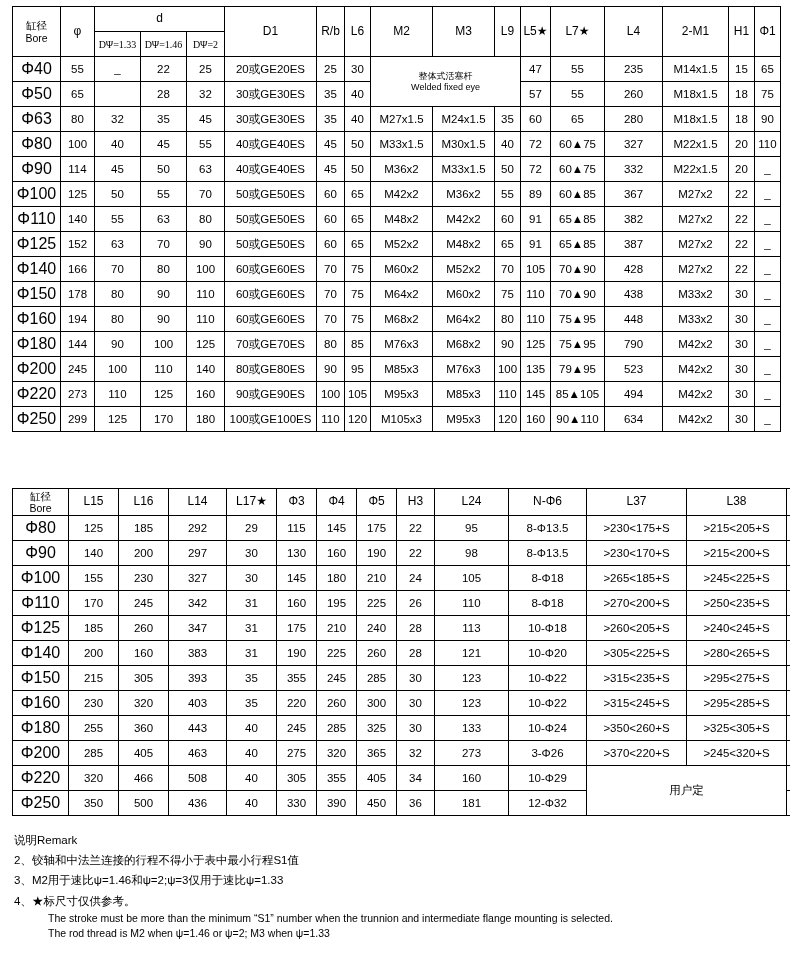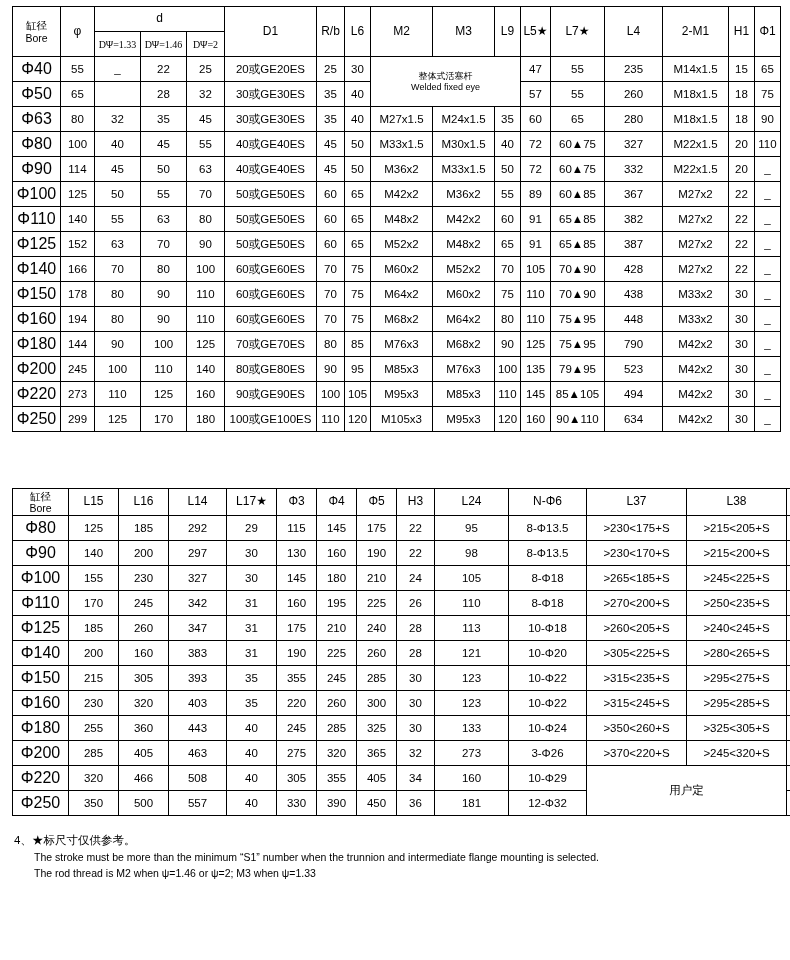--- a/index.html
+++ b/index.html
@@ -45,21 +45,21 @@
   .tiny span { display: block; }
 
   .spacer { height: 56px; }
 
   .remark {
     margin: 14px 0 0 2px;
     font-size: 11.5px;
     line-height: 1.75;
   }
   .remark .en {
-    margin-left: 20px;
+    margin-left: 34px;
     font-size: 10.5px;
     line-height: 1.5;
   }
   .remark .line { white-space: nowrap; }
 </style>
 </head>
 <body>
 
 <div class="page">
 
@@ -609,32 +609,35 @@
           <td>34</td>
           <td>160</td>
           <td>10-Φ29</td>
         <td colspan="2" rowspan="2">用户定</td>
         <td>100</td>
       </tr>
       <tr>
         <td class="bore-cell">Φ250</td>
           <td>350</td>
           <td>500</td>
-          <td>557</td>
+          <td>436</td>
           <td>40</td>
           <td>330</td>
           <td>390</td>
           <td>450</td>
           <td>36</td>
           <td>181</td>
           <td>12-Φ32</td>
         <td>105</td>
       </tr>
     </tbody>
   </table>
 
   <div class="remark">
+    <div class="line">说明Remark</div>
+    <div class="line">2、铰轴和中法兰连接的行程不得小于表中最小行程S1值</div>
+    <div class="line">3、M2用于速比ψ=1.46和ψ=2;ψ=3仅用于速比ψ=1.33</div>
     <div class="line">4、★标尺寸仅供参考。</div>
     <div class="en">The stroke must be more than the minimum “S1” number when the  trunnion and intermediate flange mounting is selected.</div>
     <div class="en">The rod thread is M2 when ψ=1.46 or ψ=2; M3 when ψ=1.33</div>
   </div>
 
 </div>
 
 </body></html>

